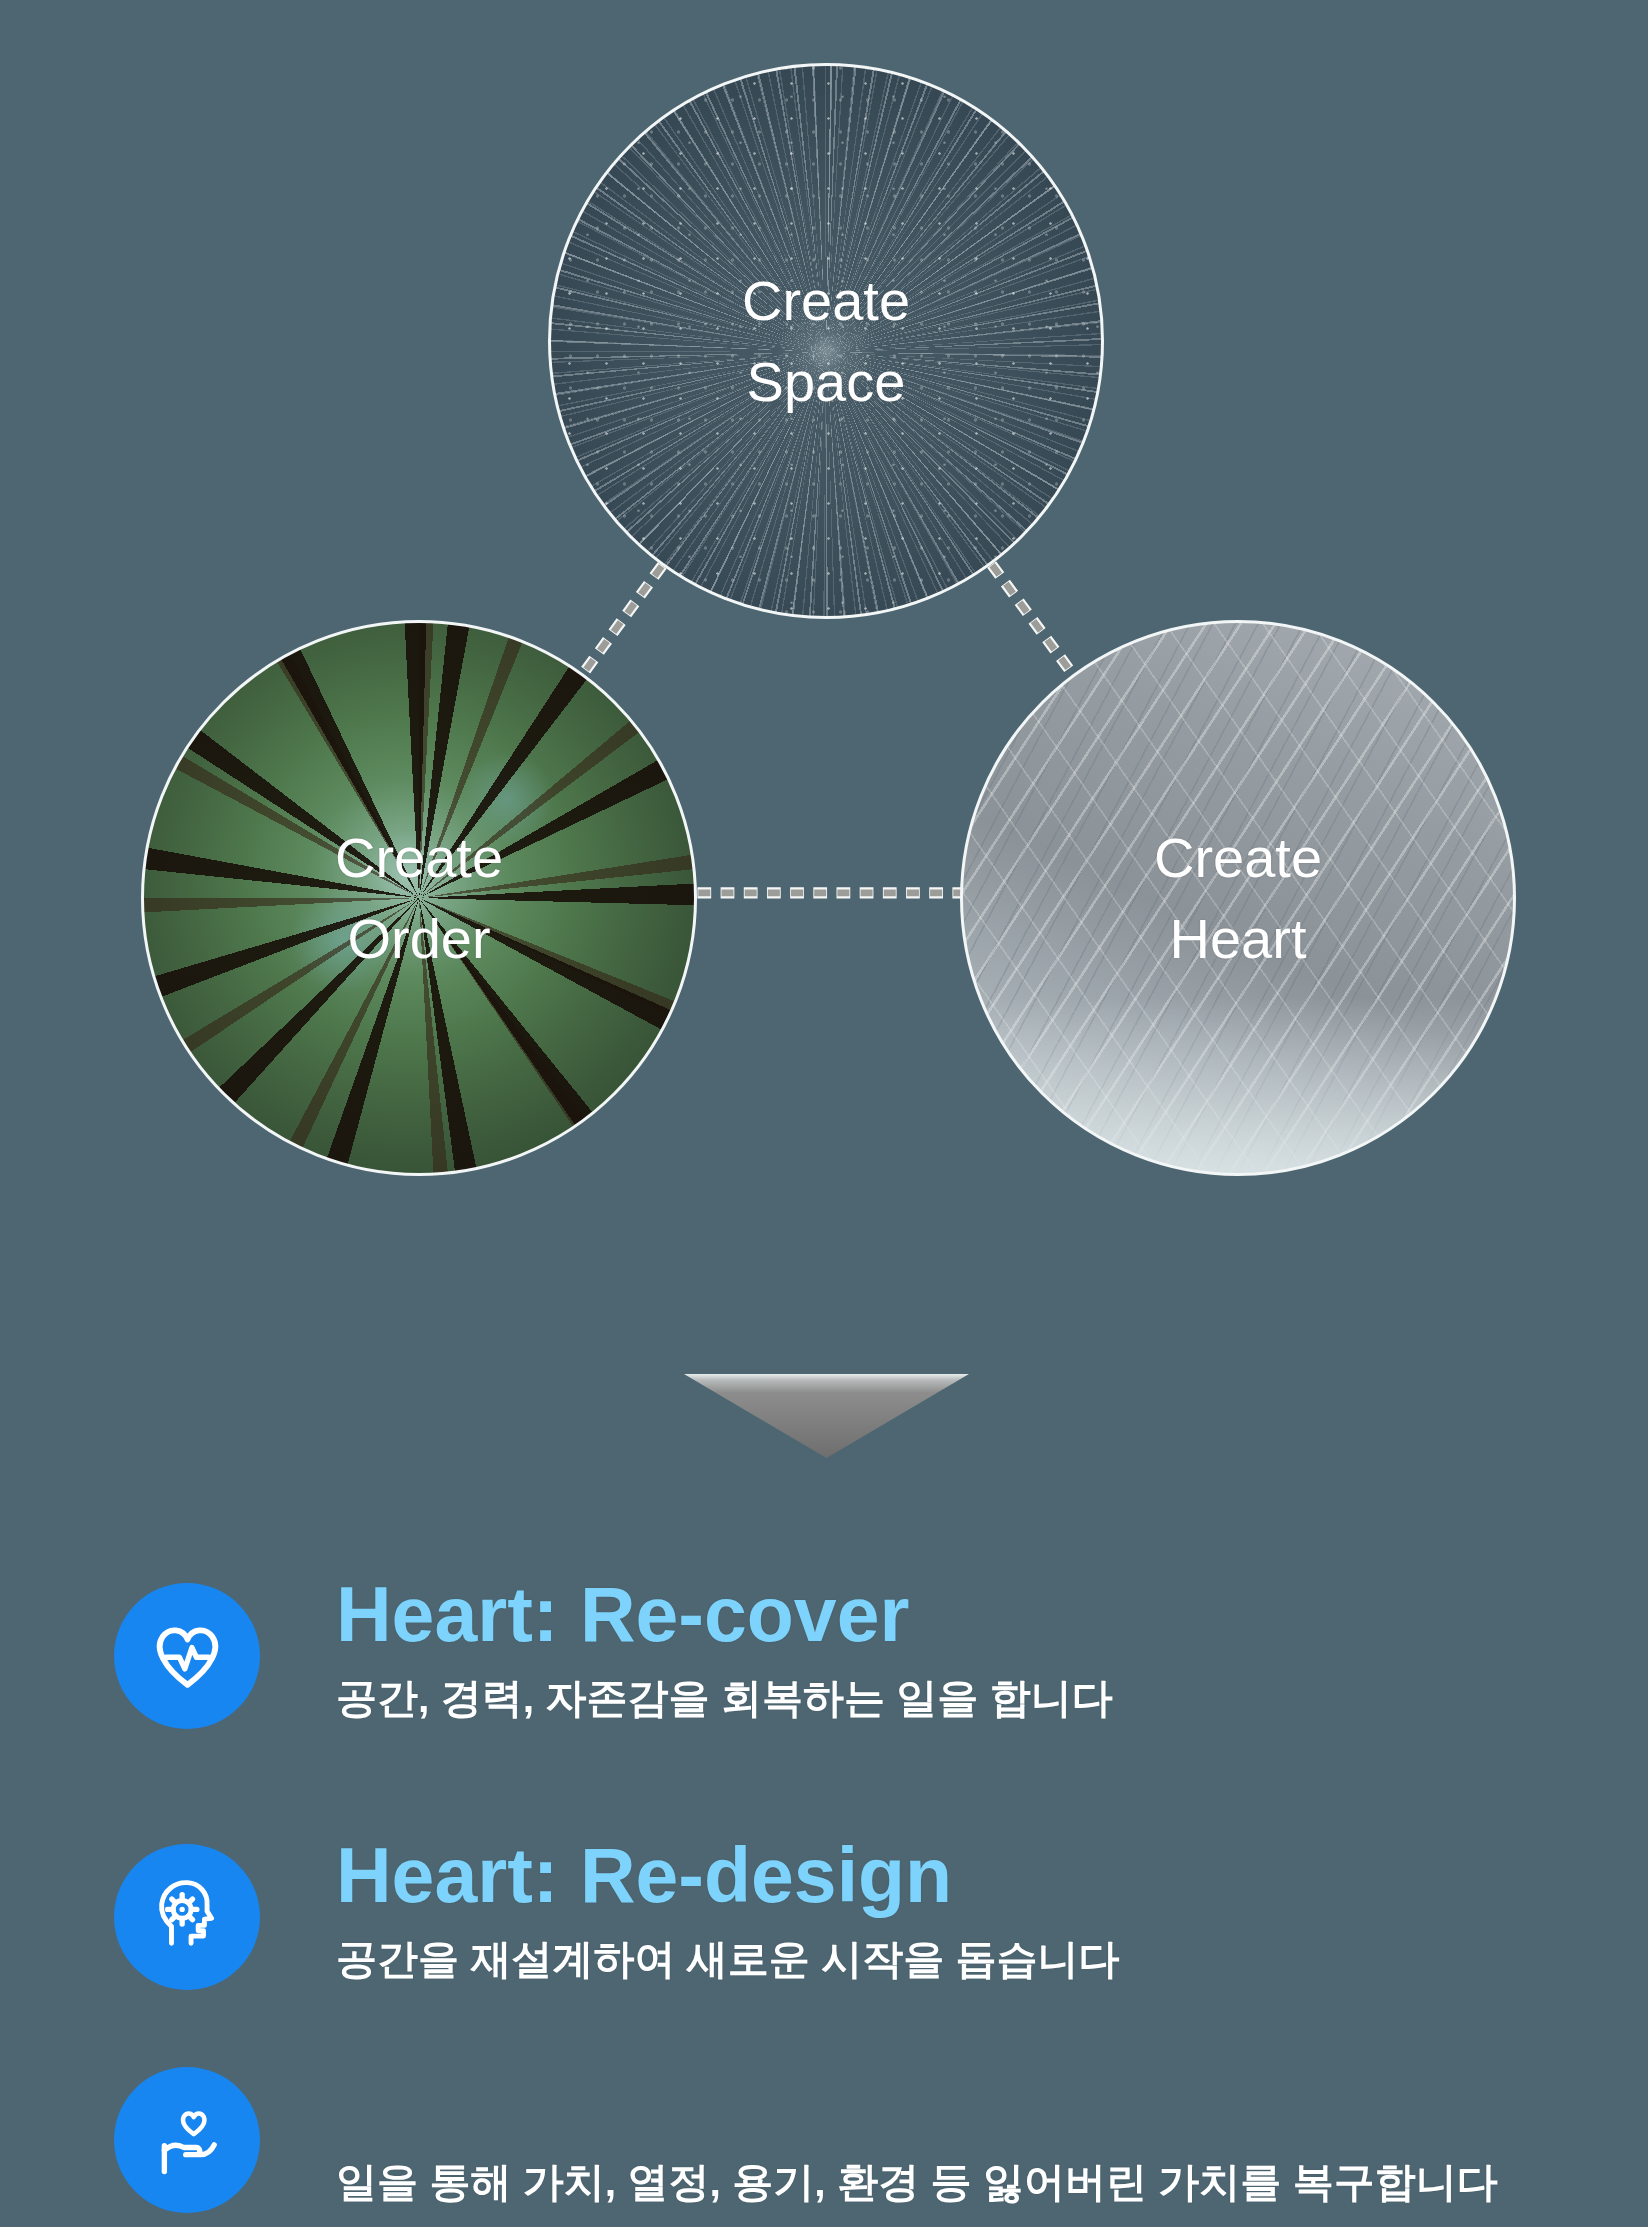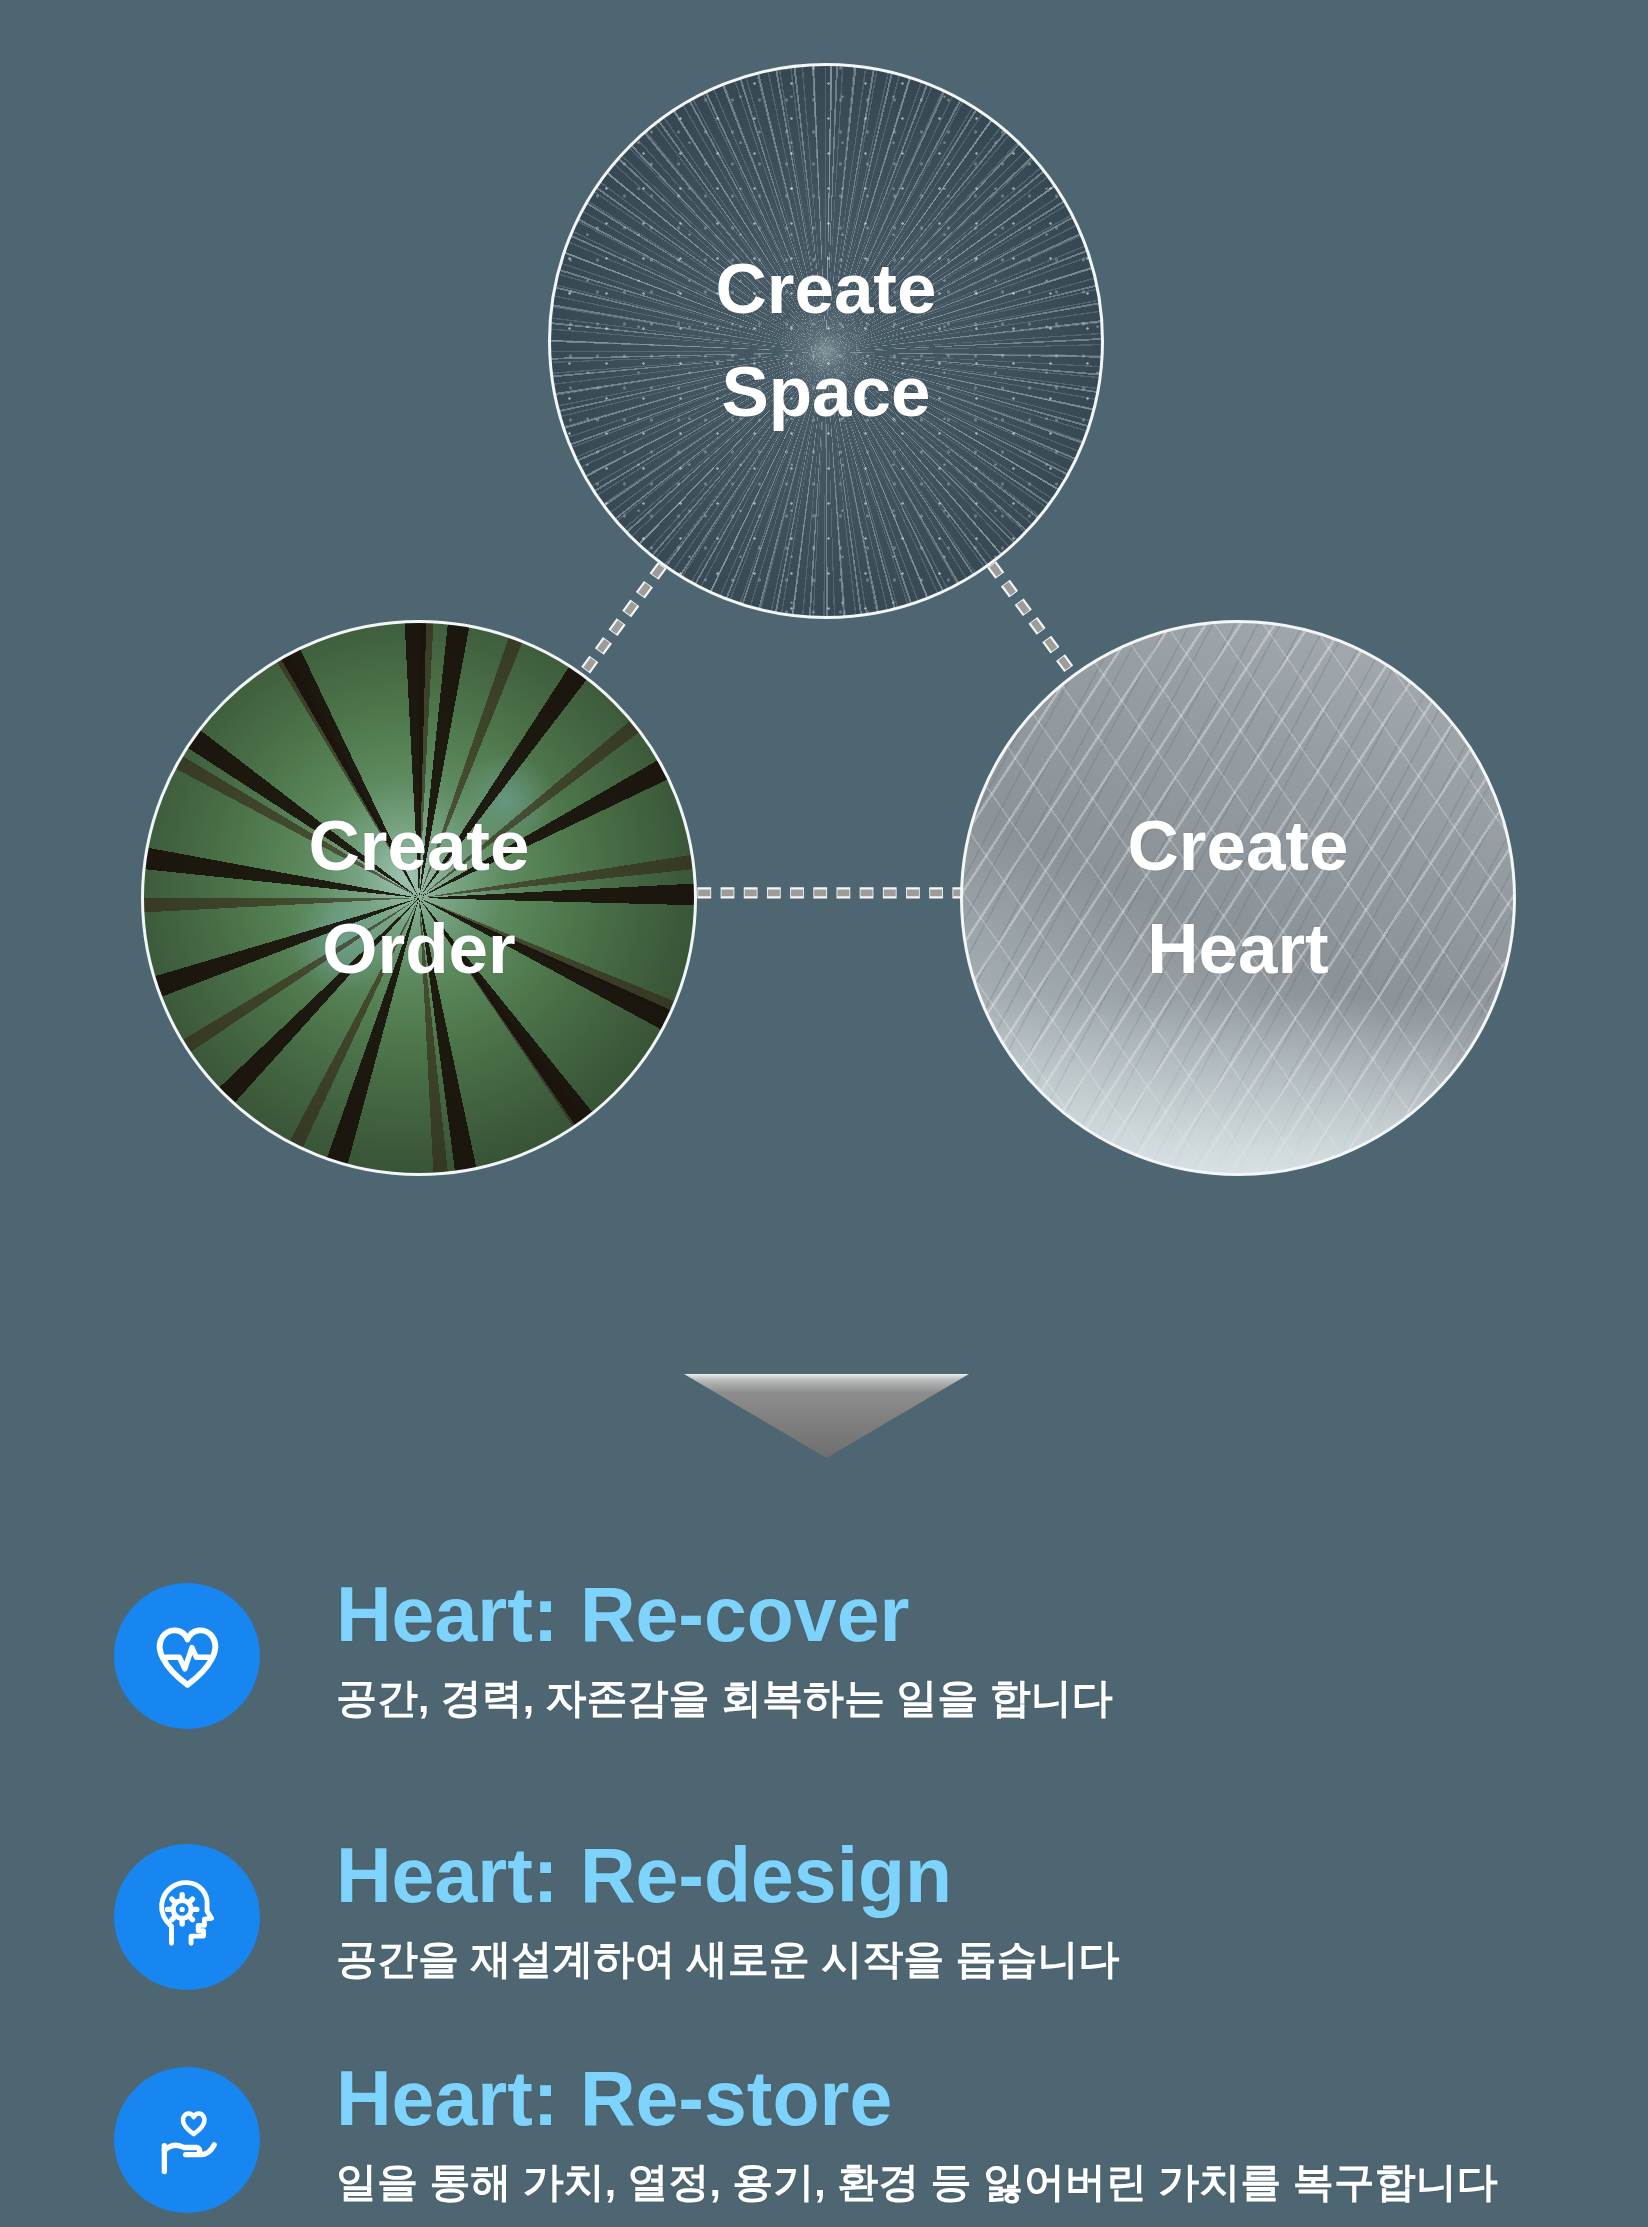--- a/index.html
+++ b/index.html
@@ -8,21 +8,21 @@
 
   
   .connectors{position:absolute;left:0;top:0;width:1649px;height:2227px;z-index:1;}
   .dash-w{stroke:#ffffff;stroke-width:13;stroke-dasharray:16 11;opacity:.95;}
   .dash-g{stroke:#9c9c98;stroke-width:8;stroke-dasharray:14 13;stroke-dashoffset:-1;}
 
   
   .circle{position:absolute;width:556px;height:556px;border-radius:50%;
           border:3.4px solid #f3f6f6;box-sizing:border-box;z-index:2;overflow:hidden;
           display:flex;align-items:center;justify-content:center;text-align:center;}
-  .circle .label{font-weight:700;font-size:71px;line-height:1.45;color:#ffffff;
+  .circle .label{font-weight:400;font-size:56px;line-height:1.45;color:#ffffff;
                  text-shadow:0 0 1.7px rgba(40,50,55,.25);}
   .circle-space{left:548px;top:63px;
     background:
       radial-gradient(circle at 50% 52%, rgba(235,243,246,.32) 0%, rgba(235,243,246,.10) 5%, rgba(235,243,246,0) 13%),
       radial-gradient(rgba(255,255,255,.55) 0.9px, transparent 1.6px),
       radial-gradient(rgba(255,255,255,.38) 0.9px, transparent 1.5px),
       radial-gradient(rgba(255,255,255,.25) 1.1px, transparent 1.8px),
       repeating-conic-gradient(from 2deg at 50% 52%, rgba(240,248,252,.30) 0deg .4deg, rgba(240,248,252,0) .4deg 3.7deg),
       repeating-conic-gradient(from .9deg at 50% 52%, rgba(214,228,236,.17) 0deg .3deg, rgba(214,228,236,0) .3deg 2.3deg),
       radial-gradient(circle at 50% 52%, #495d68 0%, #41545f 35%, #364854 70%, #2e404b 100%);
@@ -137,18 +137,17 @@
   </div>
 
   <div class="feature-row row-3">
     <div class="feature-icon">
       <svg viewBox="0 0 100 100">
         <path class="icon-stroke" stroke-width="5" d="M57 44 C 47 37, 43 30, 46 24 C 49 19, 55 20, 57 25 C 59 20, 65 19, 68 24 C 71 30, 67 37, 57 44 Z"></path>
         <path class="icon-stroke" stroke-width="6" d="M24 57 V 86"></path>
         <path class="icon-stroke" stroke-width="6" d="M24 62 C 31 56, 39 55, 46 59 L60 59 C 65 59, 65 67, 60 67 L48 67 M48 67 L65 67 C 72 67, 77 62, 80 56"></path>
       </svg>
     </div>
-    <div class="feature-title">Heart: Re-store</div>
     <div class="feature-subtitle">일을 통해 가치, 열정, 용기, 환경 등 잃어버린 가치를 복구합니다</div>
   </div>
 
 </div>
 
 
 </body></html>

